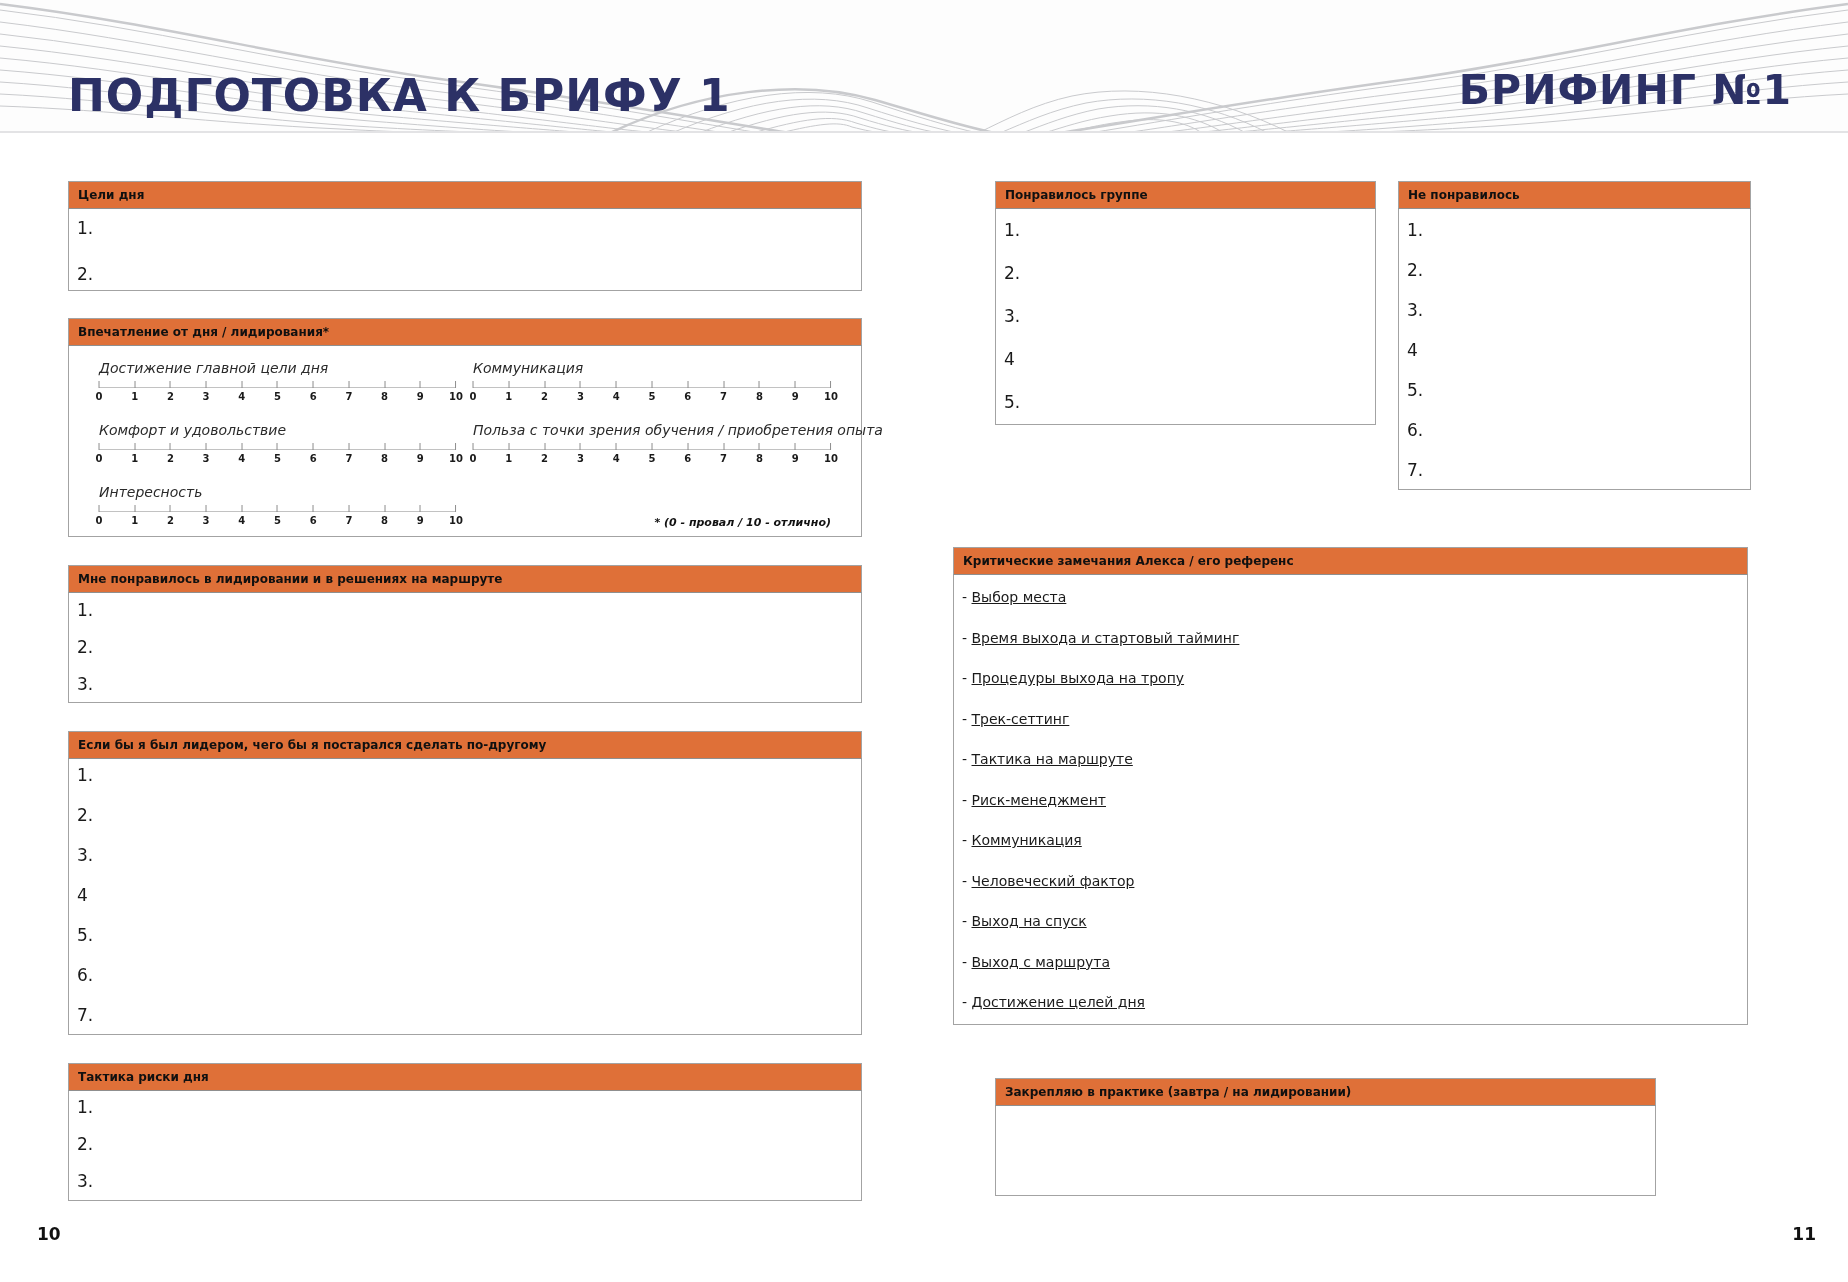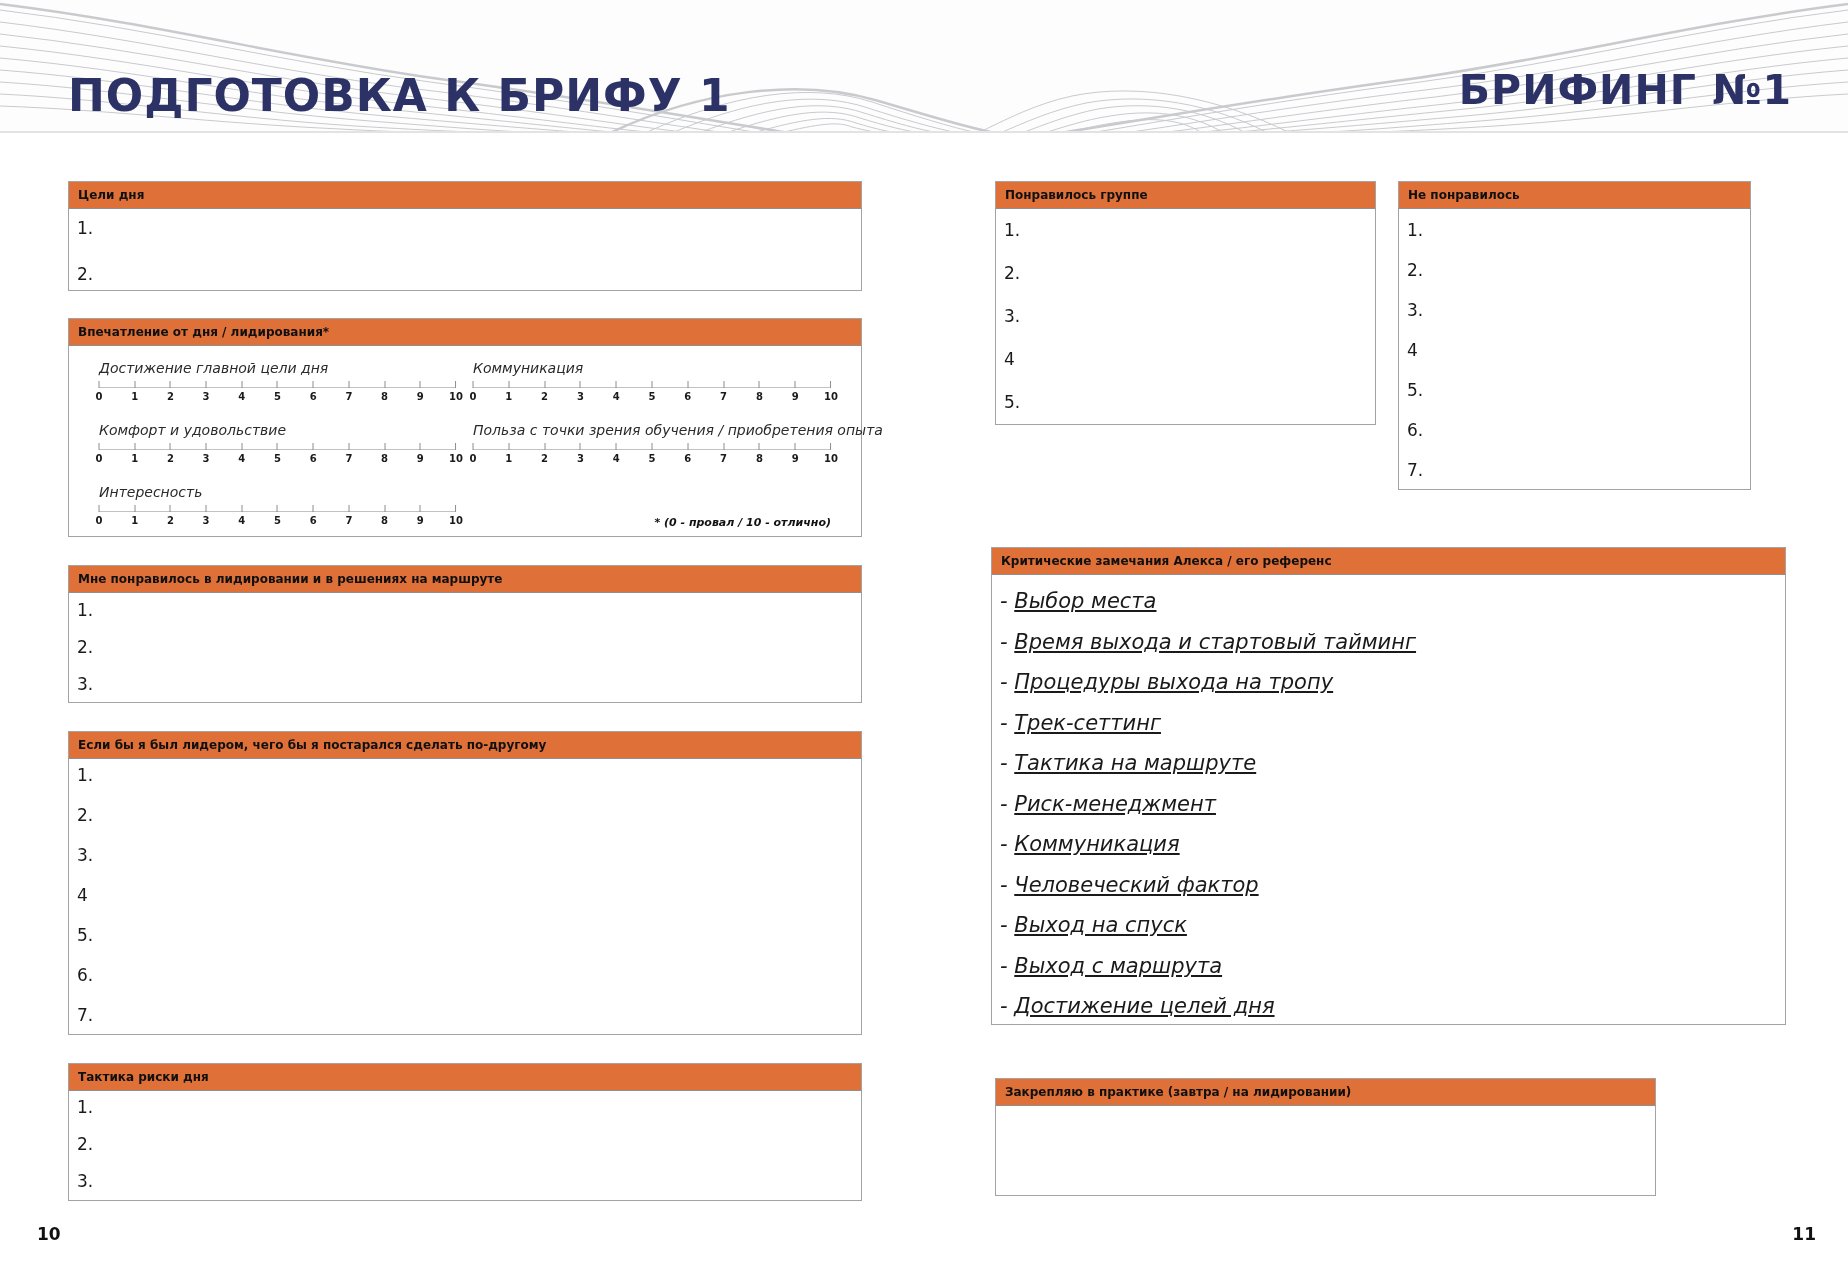--- a/index.html
+++ b/index.html
@@ -67,23 +67,23 @@
 
   
   .sec-groupliked   { left:995px; top:181px; width:381px; }
   .sec-groupliked .box-body { height:216px; padding-top:12px; }
   .sec-groupliked .item { height:43px; }
 
   .sec-notliked     { left:1398px; top:181px; width:353px; }
   .sec-notliked .box-body { height:281px; padding-top:12px; }
   .sec-notliked .item { height:40px; }
 
-  .sec-critical     { left:991px; top:547px; width:795px; }
+  .sec-critical     { left:953px; top:547px; width:795px; }
   .sec-critical .box-body { height:450px; padding-top:14px; }
-  .sec-critical .item { height:40.5px; font-style:italic; font-size:21px; }
+  .sec-critical .item { height:40.5px; font-size:14px; }
   .sec-critical .item .txt { text-decoration:underline; }
 
   .sec-practice     { left:995px; top:1078px; width:661px; }
   .sec-practice .box-body { height:90px; }
 
   .pagenum { position:absolute; bottom:38px; font-size:17px; font-weight:bold; color:#111; }
   .pagenum-left  { left:37px; }
   .pagenum-right { right:32px; }
 </style>
 </head>

